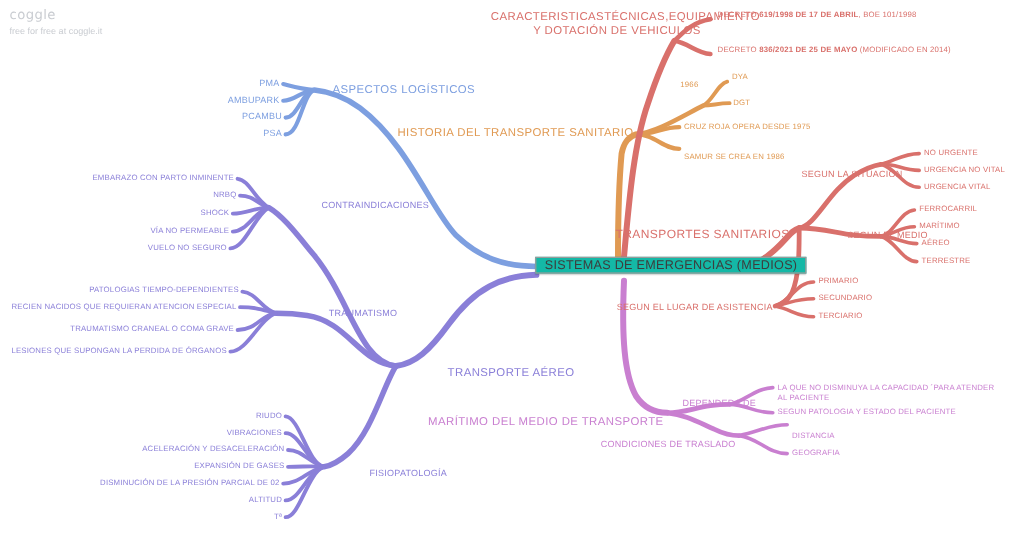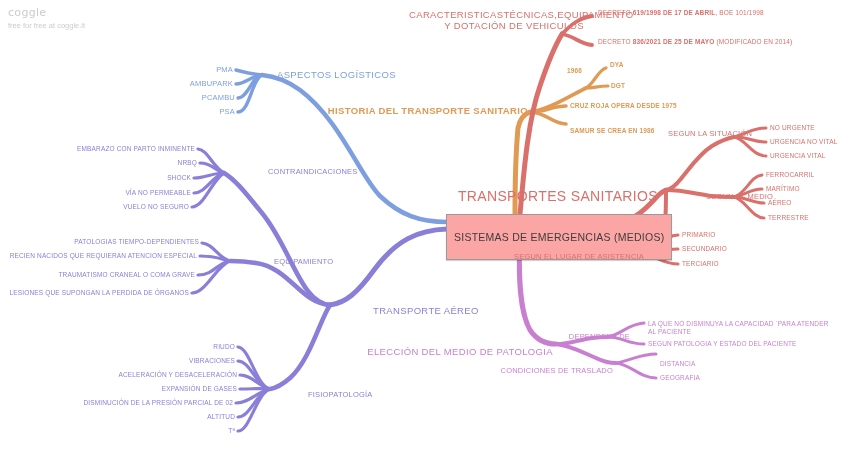--- a/index.html
+++ b/index.html
@@ -17,37 +17,37 @@
   .l{transform:translate(0,-50%);}    
 
   
   #brand{position:absolute;left:8px;top:6px;}
   #brand .logo{font-family:"DejaVu Sans", sans-serif;font-size:11px;color:#c9ccd1;letter-spacing:.3px;}
   #brand .tag{font-size:7.5px;color:#c9ccd1;margin-top:2px;}
 
   
   #root{
     position:absolute;left:446px;top:214px;
-    background:#fca5a5;color:#3d3d3d;
+    background:#14b8a6;color:#3d3d3d;
     font-size:10.5px;letter-spacing:.25px;
-    padding:16px 7px;border:1px solid #9a9a9a;
+    padding:0 7px;border:1px solid #9a9a9a;
     box-shadow:0 1px 1px rgba(0,0,0,.18);
   }
 
   
   .c-blue   {color:#7d9fe0;}
   .c-purple {color:#8a7fd8;padding-left:40px;}
   .c-salmon {color:#d9706b;}
-  .c-orange {color:#e09a53;font-weight:bold;}
+  .c-orange {color:#e09a53;}
   .c-pink   {color:#c97fd0;}
 
   .lvl1{font-size:9.5px;letter-spacing:.35px;}
   .lvl2{font-size:7.5px;letter-spacing:.2px;text-align:center;}
   .lvl3{font-size:6.5px;letter-spacing:.15px;}
-  .lvl1.big{font-size:14px;}
+  .lvl1.big{font-size:10px;}
   b{font-weight:bold;}
 </style>
 </head>
 <body>
 
 <div id="map">
 
   <svg class="wires" viewBox="0 0 848 450">
     <g fill="none" stroke-linecap="round">
 
@@ -138,21 +138,21 @@
 
   <div class="node l lvl1 c-purple" style="left:333px;top:311px;">TRANSPORTE AÉREO</div>
 
   <div class="node l lvl2 c-purple" style="left:228px;top:172px;">CONTRAINDICACIONES</div>
   <div class="node r lvl3 c-purple" style="left:195px;top:149px;">EMBARAZO CON PARTO INMINENTE</div>
   <div class="node r lvl3 c-purple" style="left:197px;top:163px;">NRBQ</div>
   <div class="node r lvl3 c-purple" style="left:191px;top:178px;">SHOCK</div>
   <div class="node r lvl3 c-purple" style="left:191px;top:193px;">VÍA NO PERMEABLE</div>
   <div class="node r lvl3 c-purple" style="left:189px;top:207px;">VUELO NO SEGURO</div>
 
-  <div class="node l lvl2 c-purple" style="left:234px;top:262px;">EQUIPAMIENTO</div>
+  <div class="node l lvl2 c-purple" style="left:234px;top:262px;">TRAUMATISMO</div>
   <div class="node r lvl3 c-purple" style="left:199px;top:242px;">PATOLOGIAS TIEMPO-DEPENDIENTES</div>
   <div class="node r lvl3 c-purple" style="left:197px;top:256px;">RECIEN NACIDOS QUE REQUIERAN ATENCION ESPECIAL</div>
   <div class="node r lvl3 c-purple" style="left:195px;top:275px;">TRAUMATISMO CRANEAL O COMA GRAVE</div>
   <div class="node r lvl3 c-purple" style="left:189px;top:293px;">LESIONES QUE SUPONGAN LA PERDIDA DE ÓRGANOS</div>
 
   <div class="node l lvl2 c-purple" style="left:268px;top:395px;">FISIOPATOLOGÍA</div>
   <div class="node r lvl3 c-purple" style="left:235px;top:347px;">RIUDO</div>
   <div class="node r lvl3 c-purple" style="left:235px;top:361px;">VIBRACIONES</div>
   <div class="node r lvl3 c-purple" style="left:237px;top:375px;">ACELERACIÓN Y DESACELERACIÓN</div>
   <div class="node r lvl3 c-purple" style="left:237px;top:389px;">EXPANSIÓN DE GASES</div>
@@ -170,37 +170,37 @@
 
   <div class="node r lvl1 c-orange" style="left:528px;top:111px;">HISTORIA DEL TRANSPORTE SANITARIO</div>
   <div class="node r lvl3 c-orange" style="left:582px;top:71px;">1966</div>
   <div class="node l lvl3 c-orange" style="left:610px;top:65px;">DYA</div>
   <div class="node l lvl3 c-orange" style="left:611px;top:86px;">DGT</div>
   <div class="node l lvl3 c-orange" style="left:570px;top:106px;">CRUZ ROJA OPERA DESDE 1975</div>
   <div class="node l lvl3 c-orange" style="left:570px;top:131px;">SAMUR SE CREA EN 1986</div>
 
   <div class="node r lvl1 big c-salmon" style="left:658px;top:196px;">TRANSPORTES SANITARIOS</div>
 
-  <div class="node l lvl2 c-salmon" style="left:668px;top:134px;">SEGUN LA SITUACIÓN</div>
+  <div class="node l lvl2 c-salmon" style="left:668px;top:146px;">SEGUN LA SITUACIÓN</div>
   <div class="node l lvl3 c-salmon" style="left:770px;top:128px;">NO URGENTE</div>
   <div class="node l lvl3 c-salmon" style="left:770px;top:142px;">URGENCIA NO VITAL</div>
   <div class="node l lvl3 c-salmon" style="left:770px;top:156px;">URGENCIA VITAL</div>
 
   <div class="node l lvl2 c-salmon" style="left:668px;top:197px;margin-left:38px;">SEGUN EL MEDIO</div>
   <div class="node l lvl3 c-salmon" style="left:766px;top:175px;">FERROCARRIL</div>
   <div class="node l lvl3 c-salmon" style="left:766px;top:189px;">MARÍTIMO</div>
   <div class="node l lvl3 c-salmon" style="left:768px;top:203px;">AÉREO</div>
   <div class="node l lvl3 c-salmon" style="left:768px;top:218px;">TERRESTRE</div>
 
   <div class="node r lvl2 c-salmon" style="left:644px;top:257px;">SEGUN EL LUGAR DE ASISTENCIA</div>
   <div class="node l lvl3 c-salmon" style="left:682px;top:235px;">PRIMARIO</div>
   <div class="node l lvl3 c-salmon" style="left:682px;top:249px;">SECUNDARIO</div>
   <div class="node l lvl3 c-salmon" style="left:682px;top:264px;">TERCIARIO</div>
 
-  <div class="node r lvl1 c-pink" style="left:553px;top:352px;">ELECCIÓN DEL MEDIO DE PATOLOGIA</div>
+  <div class="node r lvl1 c-pink" style="left:553px;top:352px;">MARÍTIMO DEL MEDIO DE TRANSPORTE</div>
 
   <div class="node r lvl2 c-pink" style="left:630px;top:337px;">DEPENDERA DE</div>
   <div class="node wrap lvl3 c-pink" style="left:648px;top:320px;width:190px;">LA QUE NO DISMINUYA LA CAPACIDAD ´PARA ATENDER AL PACIENTE</div>
   <div class="node l lvl3 c-pink" style="left:648px;top:344px;">SEGUN PATOLOGIA Y ESTADO DEL PACIENTE</div>
 
   <div class="node r lvl2 c-pink" style="left:613px;top:371px;">CONDICIONES DE TRASLADO</div>
   <div class="node l lvl3 c-pink" style="left:660px;top:364px;">DISTANCIA</div>
   <div class="node l lvl3 c-pink" style="left:660px;top:378px;">GEOGRAFIA</div>
 
 </div>

